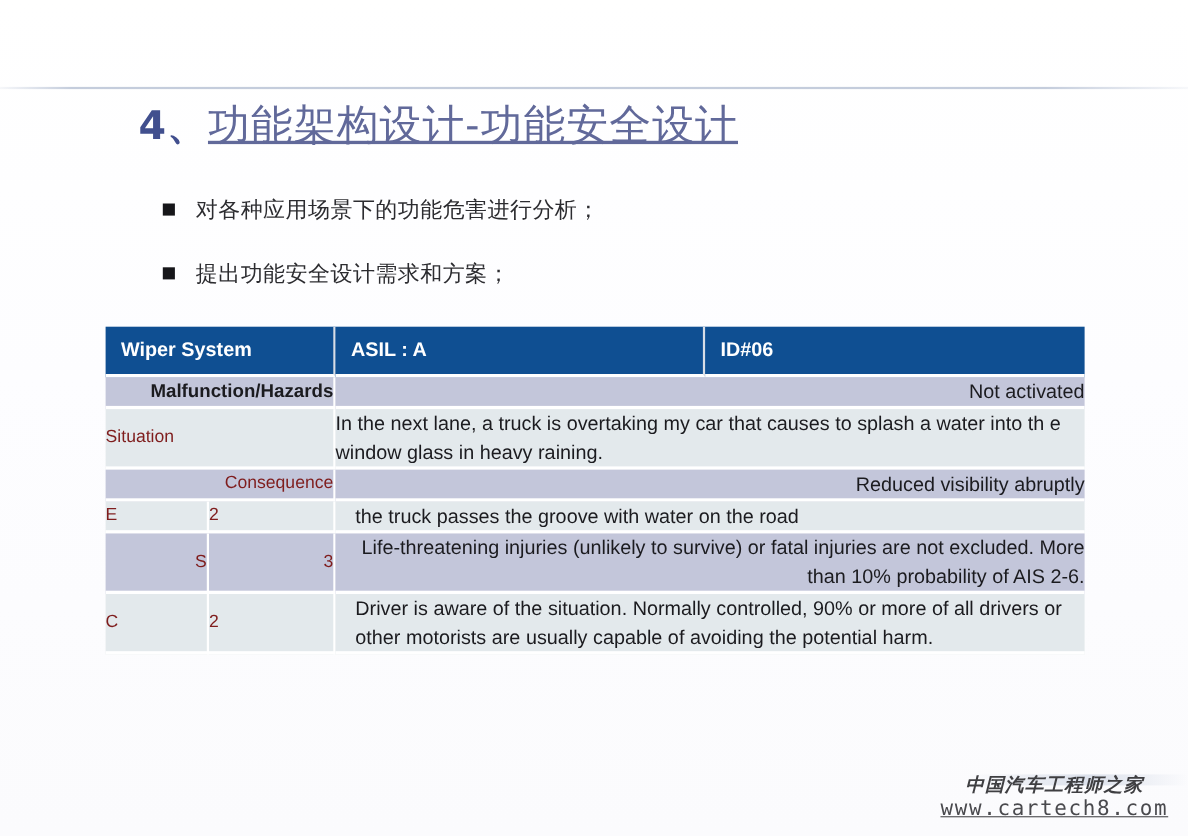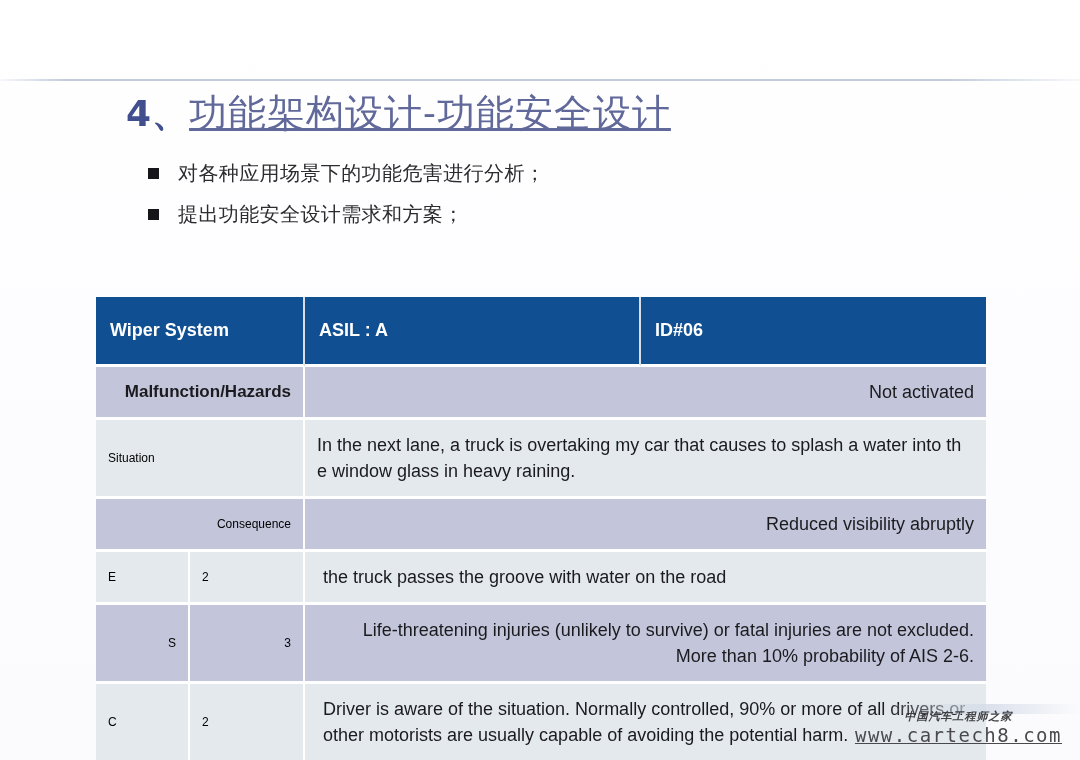--- a/index.html
+++ b/index.html
@@ -62,20 +62,21 @@
   .bullets {
     position: absolute;
     left: 148px;
     top: 160px;
     width: 700px;
   }
   .bullet-row {
     display: flex;
     align-items: flex-start;
     height: 41px;
+    margin-top: 17px;
   }
   .bullet-mark {
     width: 11px;
     height: 11px;
     background: #16161a;
     margin-top: 8px;
     margin-right: 19px;
     flex: none;
   }
   .bullet-text {
@@ -92,21 +93,21 @@
     position: absolute;
     left: 96px;
     top: 297px;
     width: 890px;
     border-collapse: separate;
     border-spacing: 0;
     table-layout: fixed;
   }
   .haz-table td {
     vertical-align: middle;
-    padding: 12px;
+    padding: 0;
     border-right: 2px solid #ffffff;
     border-bottom: 3px solid #ffffff;
   }
   .haz-table td:last-child { border-right: none; }
 
   .hdr td {
     background: #0f4f92;
     color: #ffffff;
     font-size: 18px;
     font-weight: 700;
@@ -121,33 +122,33 @@
   .r-light td { background: #e3e9ec; }
 
   .cell {
     font-size: 18px;
     color: #1b1b1f;
     padding: 9px 14px 10px 14px;
     line-height: 26px;
   }
   .cell.bold { font-weight: 700; font-size: 17px; }
   .cell.indent { padding-left: 18px; }
-  .lbl { font-size: 12px; color: #000000; padding: 9px 14px; }
+  .lbl { font-size: 16px; color: #7f1d1d; padding: 9px 14px; }
 
   .watermark {
     position: absolute;
     right: 18px;
     bottom: 14px;
     text-align: center;
     line-height: 1.18;
     user-select: none;
   }
   .wm-zh {
     font-family: "DejaVu Serif", "Liberation Serif", serif;
-    font-size: 11px;
+    font-size: 17px;
     font-weight: 700;
     font-style: italic;
     color: #3f3f42;
     letter-spacing: 1px;
     white-space: nowrap;
   }
   .wm-url {
     font-family: "DejaVu Sans Mono", "Liberation Mono", monospace;
     font-size: 19px;
     color: #4a4a4e;

